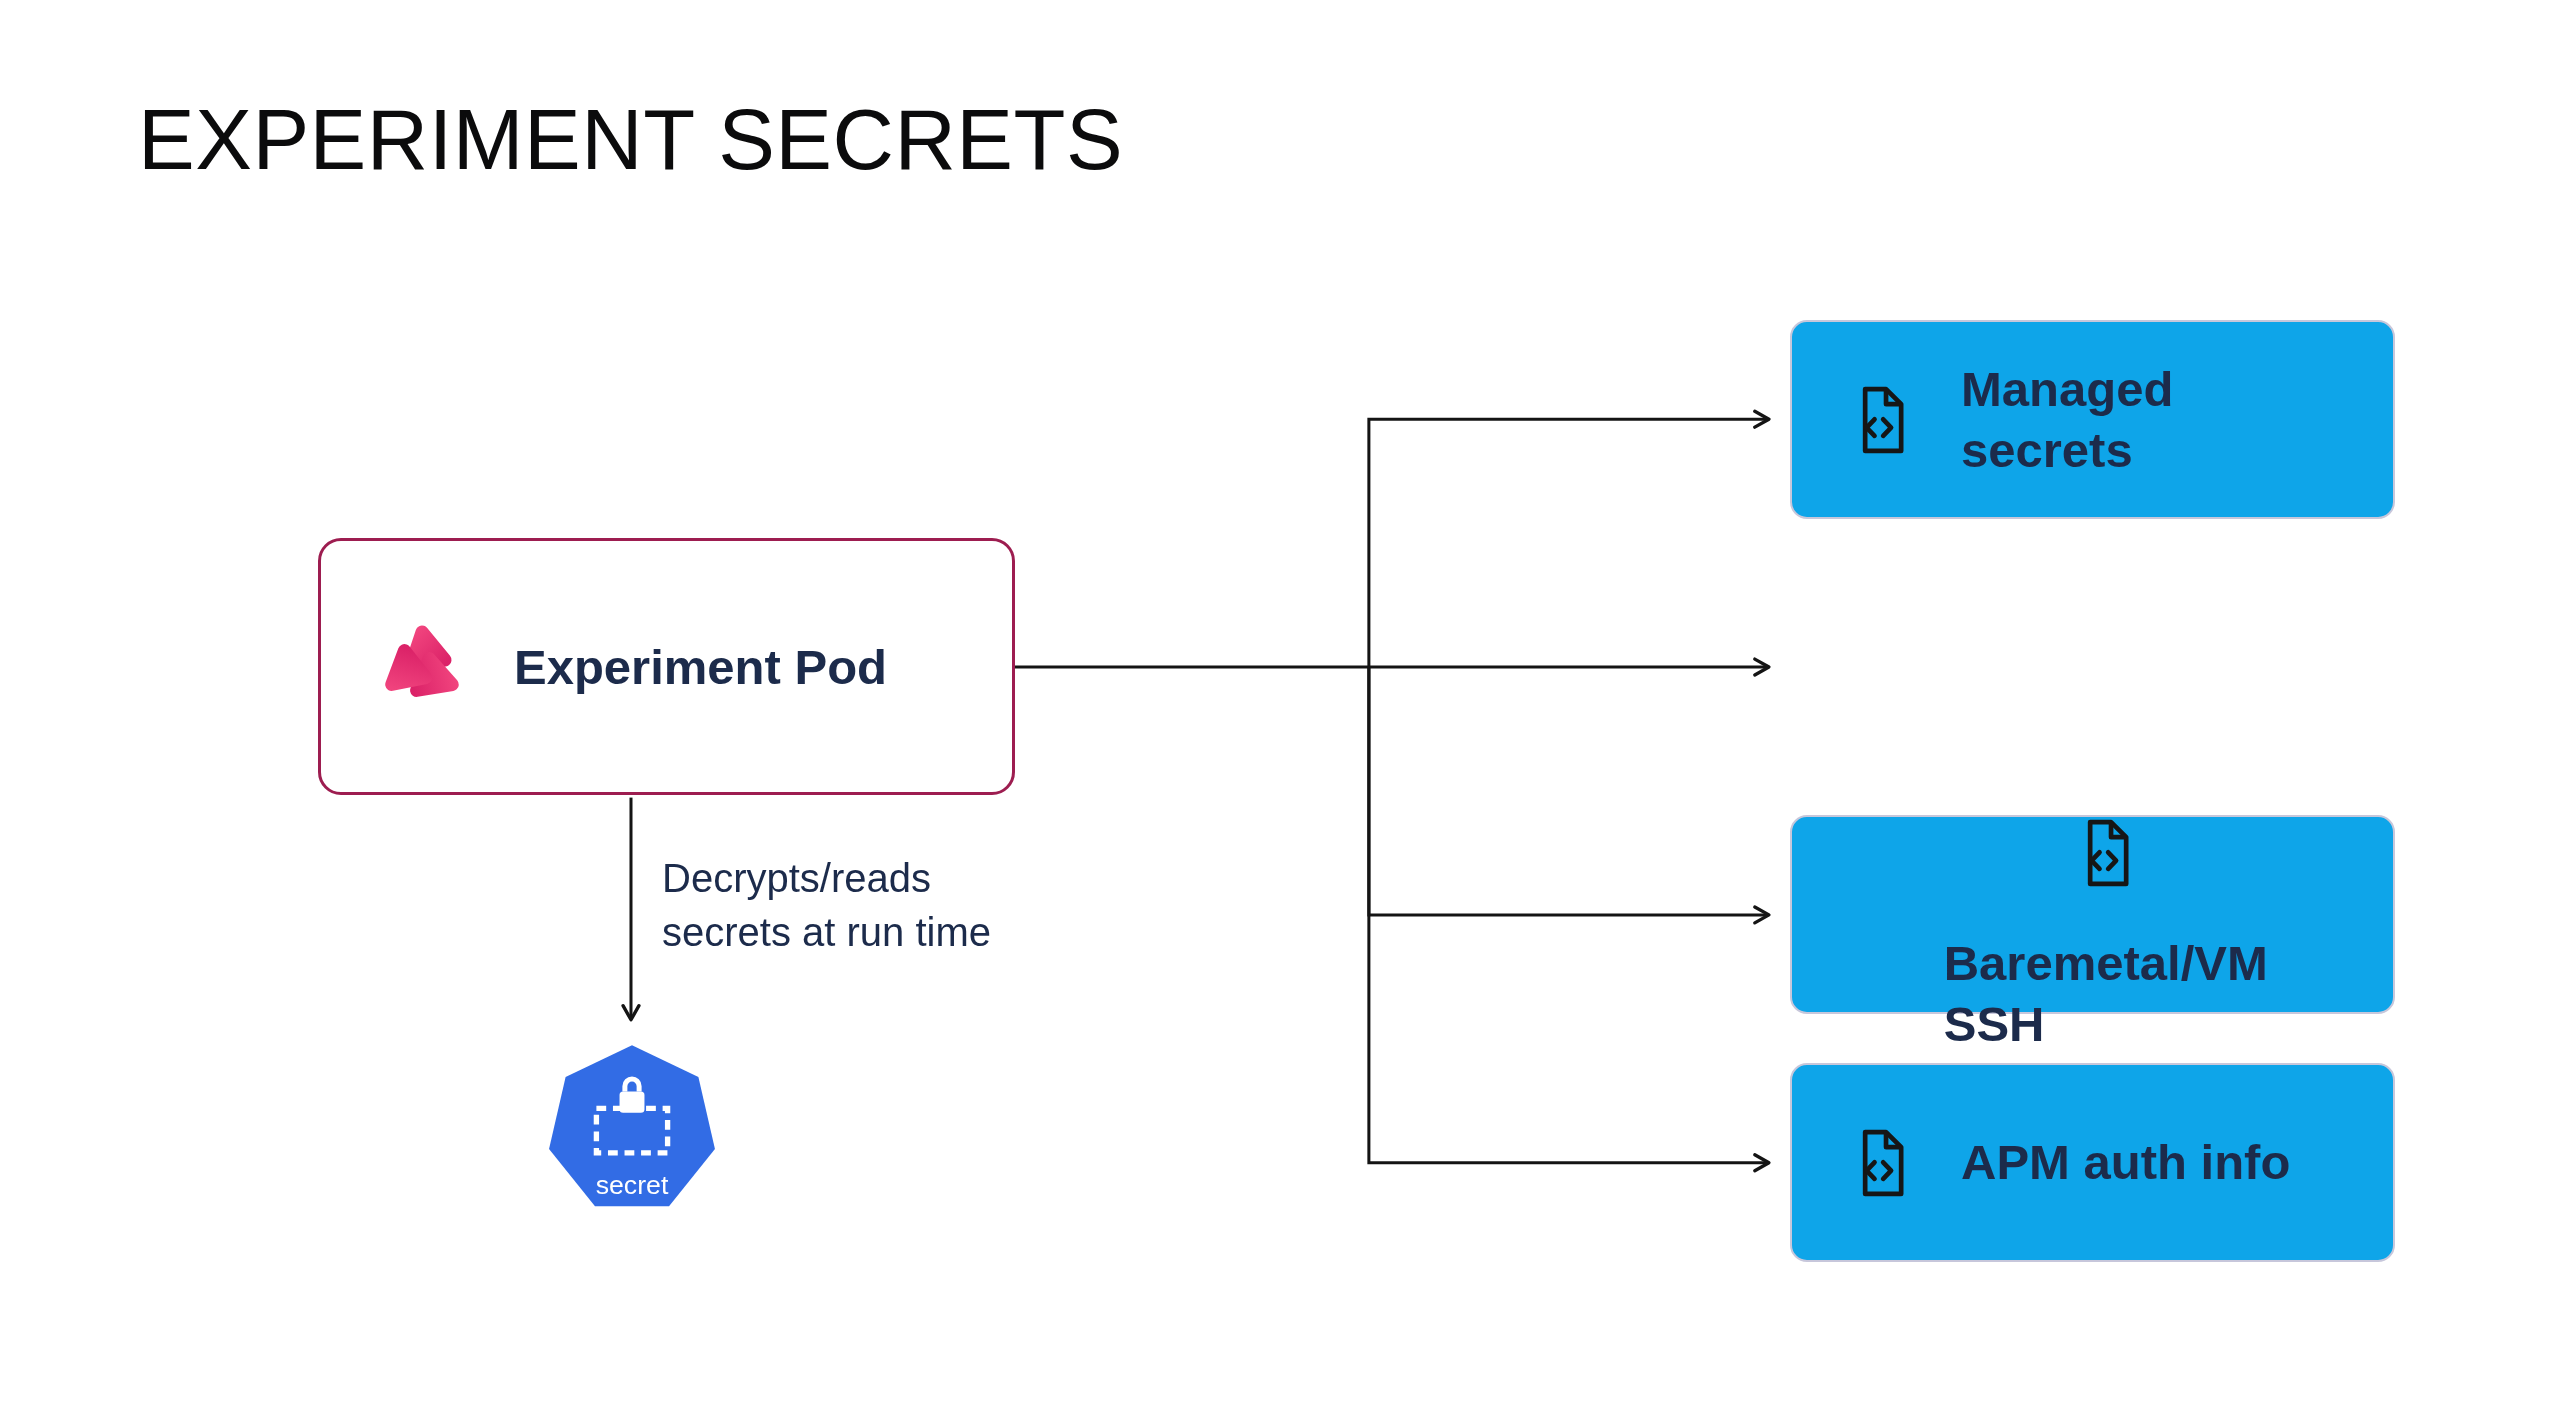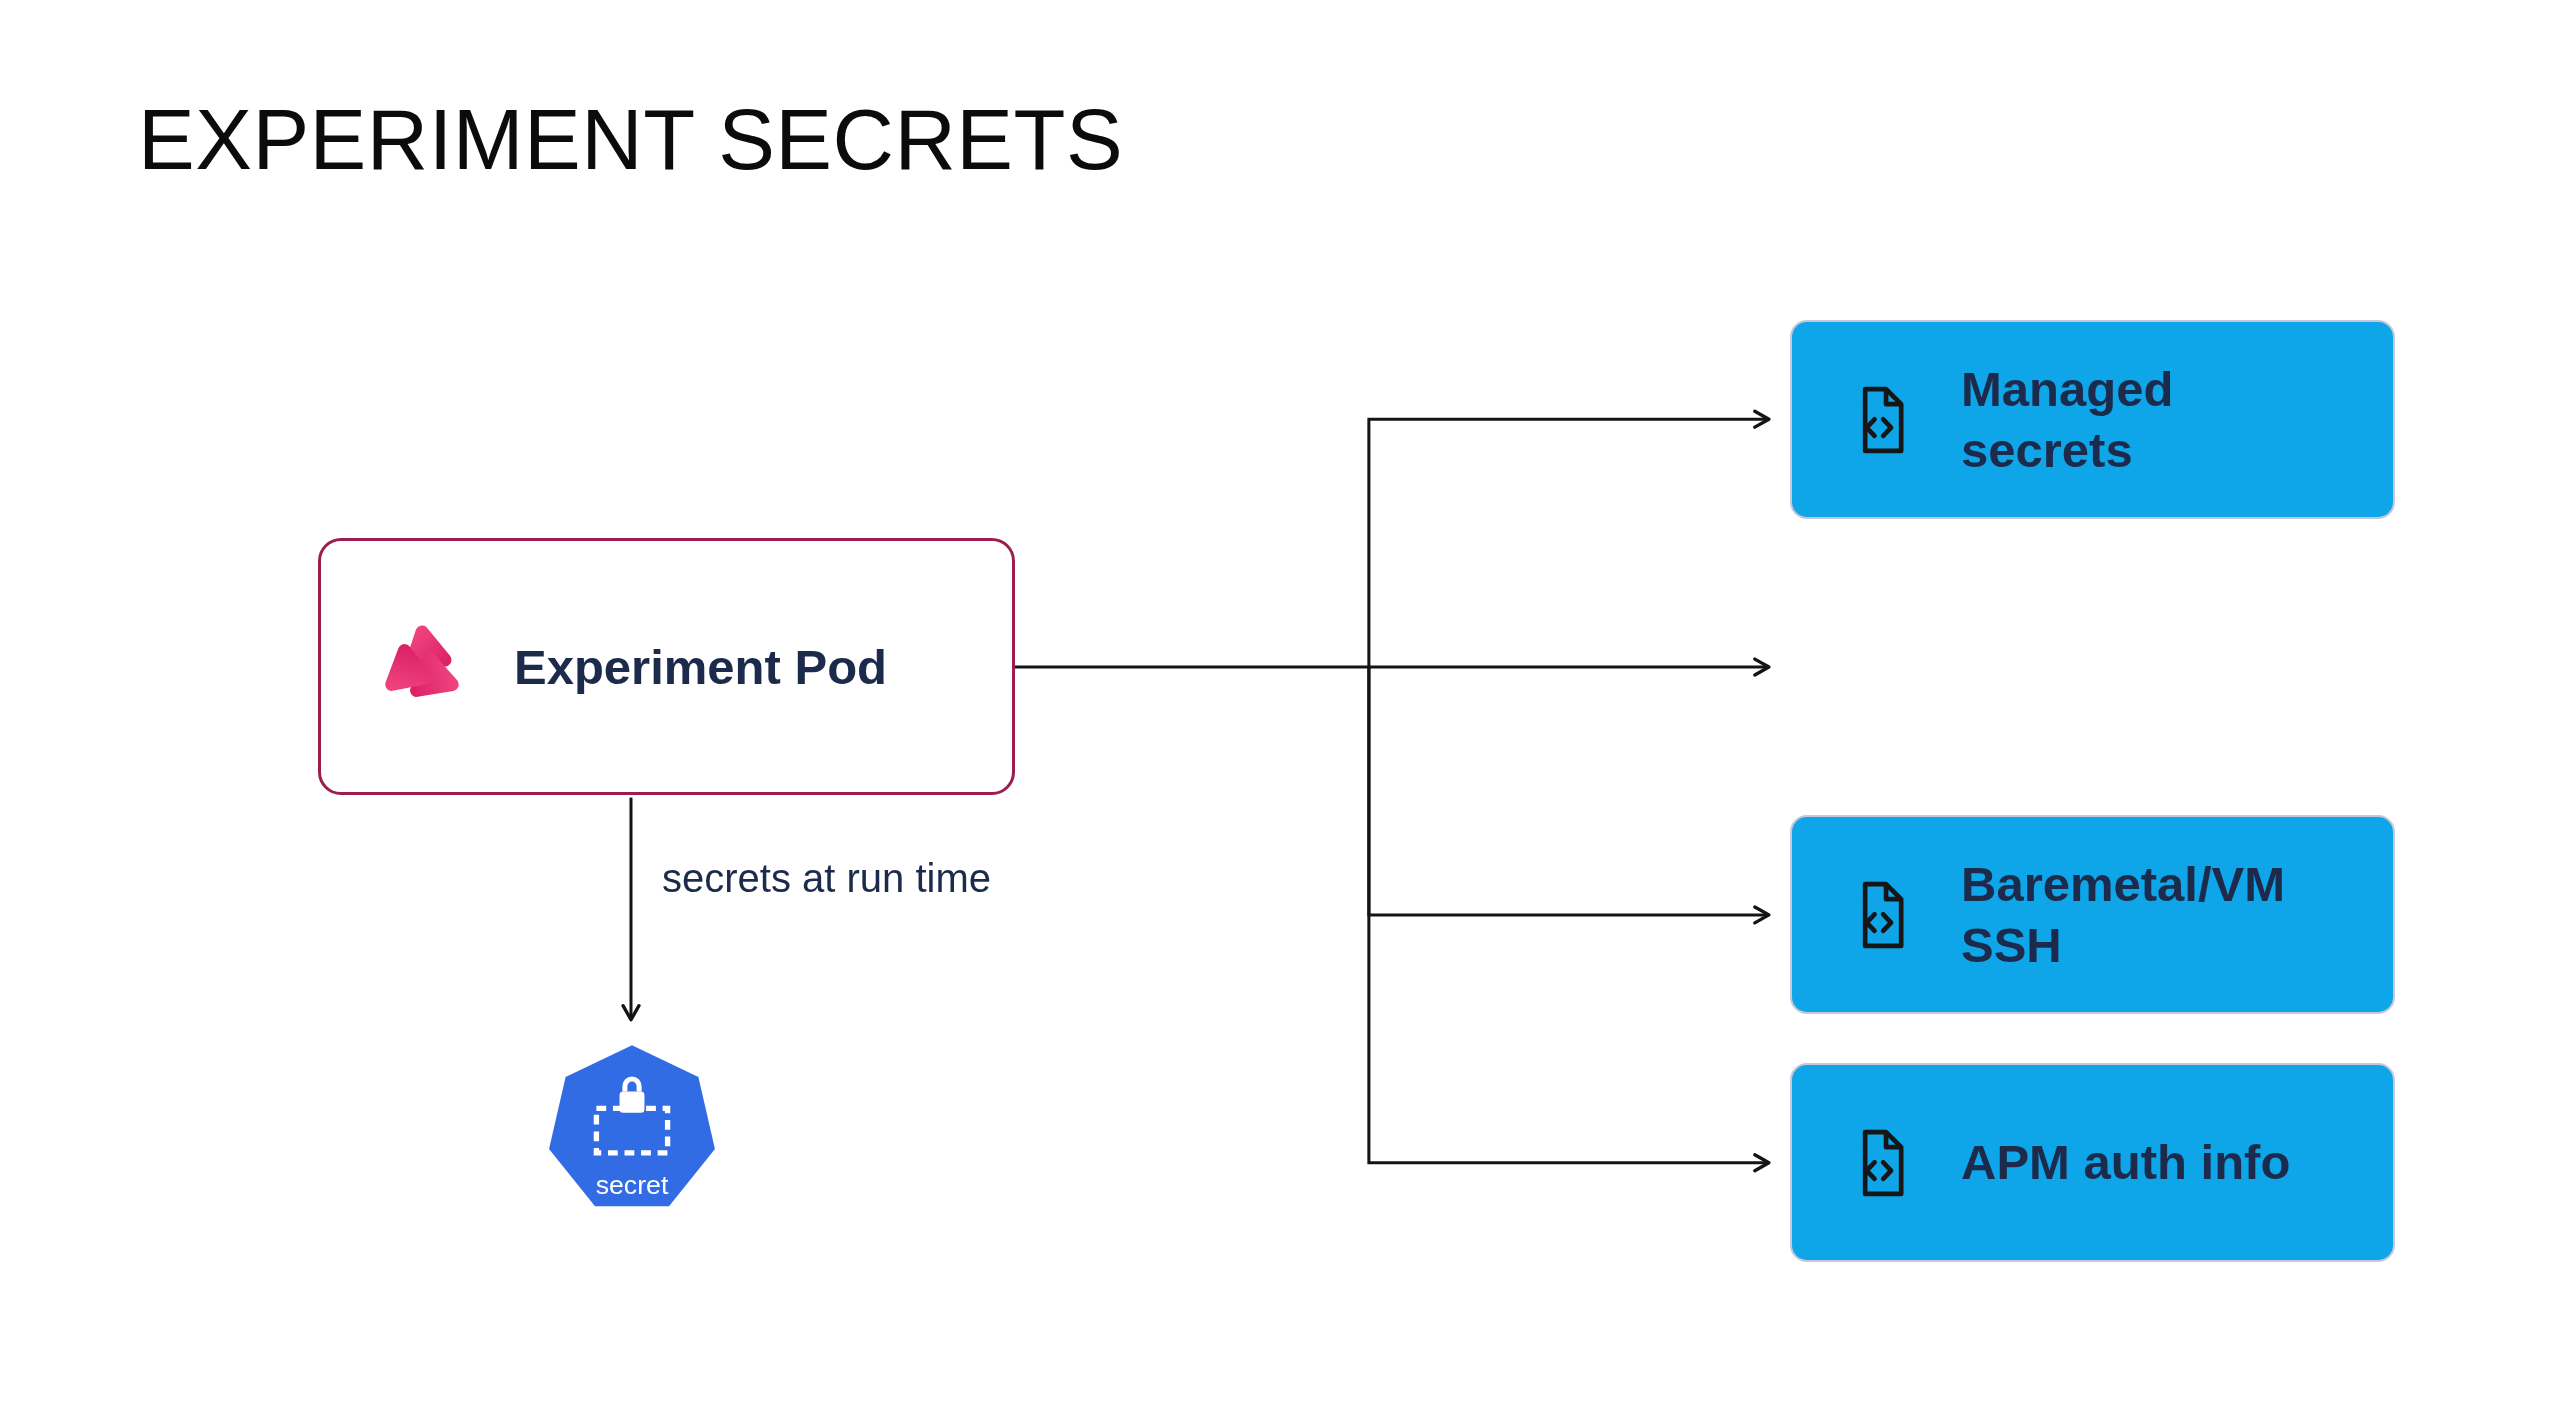--- a/index.html
+++ b/index.html
@@ -78,21 +78,21 @@
     border: 2.8px solid #C7C7DB;
     border-radius: 17px;
     display: flex;
     align-items: center;
     gap: 44px;
     padding: 0 26.5px 0 53px;
     box-sizing: border-box;
   }
   .t1 { top: 320px; }
   .t2 { top: 568px; }
-  .t3 { top: 815px; }
+  .t3 { top: 815px; flex-direction: column; }
   .t4 { top: 1063px; }
 
   .target-label {
     font-size: 49px;
     font-weight: 700;
     color: #1C2B4B;
     line-height: 1.24;
   }
   .target-label span { display: block; }
 
@@ -142,20 +142,21 @@
       <g fill="url(#litmus-pink)" stroke="url(#litmus-pink)" stroke-width="13" stroke-linejoin="round">
         <polygon points="50,15 73,43 39,48"></polygon>
         <polygon points="50,15 73,43 39,48" transform="rotate(120 50 50)"></polygon>
         <polygon points="50,15 73,43 39,48" transform="rotate(240 50 50)"></polygon>
       </g>
     </svg>
     <div class="pod-label">Experiment Pod</div>
   </div>
 
   <div class="annotation">
+    <span>Decrypts/reads</span>
     <span>secrets at run time</span>
   </div>
 
   <svg class="secret" viewBox="0 0 100 100">
     <polygon points="50,3.5 12.7,21.4 3.4,61.8 29.2,94 70.8,94 96.6,61.8 87.3,21.4" fill="#326CE5"></polygon>
     <rect x="30" y="39" width="40" height="25" fill="none" stroke="#ffffff" stroke-width="3" stroke-dasharray="5.5 3.8"></rect>
     <rect x="43" y="29.5" width="14" height="12" rx="2" fill="#ffffff"></rect>
     <path d="M46,29.5 v-3 a4,4 0 0 1 8,0 v3" fill="none" stroke="#ffffff" stroke-width="2.8"></path>
     <text x="50" y="87" text-anchor="middle" font-size="15" fill="#ffffff">secret</text>
   </svg>

